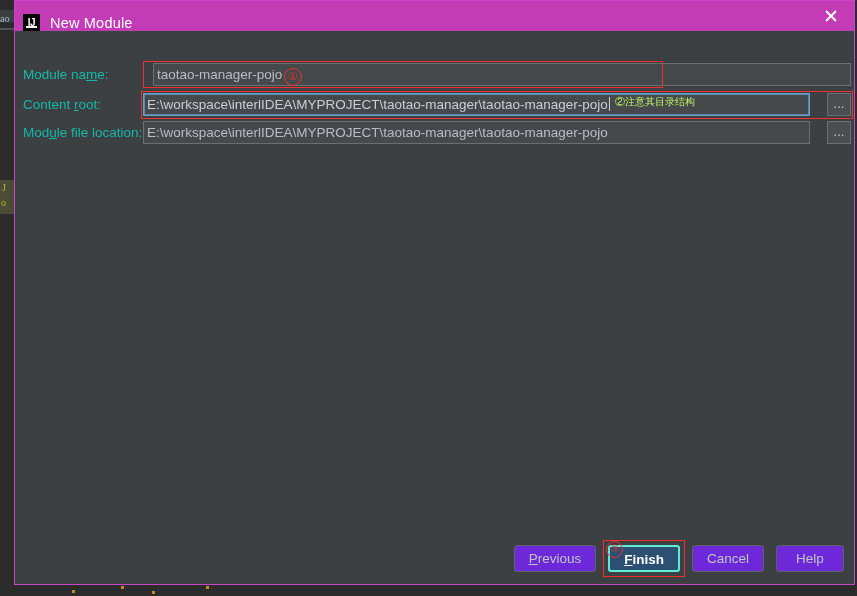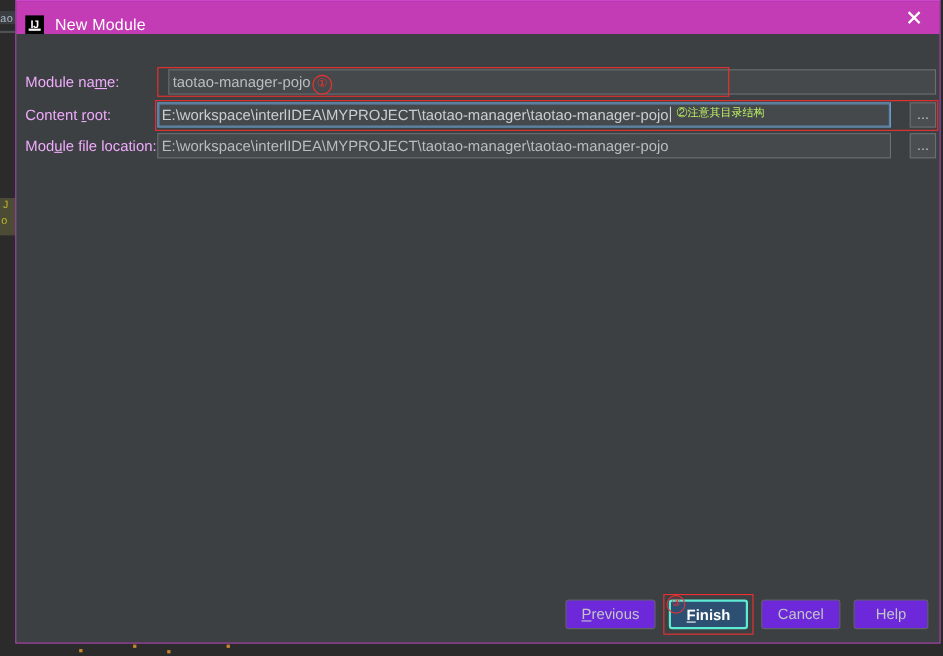--- a/index.html
+++ b/index.html
@@ -23,21 +23,21 @@
   }
   .bg-strip {
     position: absolute;
     background: #3c3f41;
   }
   .bg-text {
     position: absolute;
     font-size: 10px;
     color: #a9b7c6;
     white-space: nowrap;
-    font-family: Liberation Mono, monospace;
+    font-family: Liberation Serif, serif;
   }
   .bg-text.gold { color: #bbb529; }
   .bg-tick {
     position: absolute;
     width: 3px;
     height: 3px;
     background: #c8862b;
   }
 
   
@@ -124,21 +124,21 @@
   }
   #row-module-name     { top: 32px; }
   #row-content-root    { top: 62px; }
   #row-module-file-loc { top: 90px; padding-left: 32px; }
 
   .field-label {
     position: absolute;
     left: 8px;
     width: 123px;
     text-align: left;
-    color: #f0abfc;
+    color: #14b8a6;
     font-size: 13.5px;
     white-space: nowrap;
   }
   .field-label.wide { width: 123px; }
   .mn { text-decoration: underline; }
 
   .text-field {
     position: absolute;
     box-sizing: border-box;
     height: 23px;

